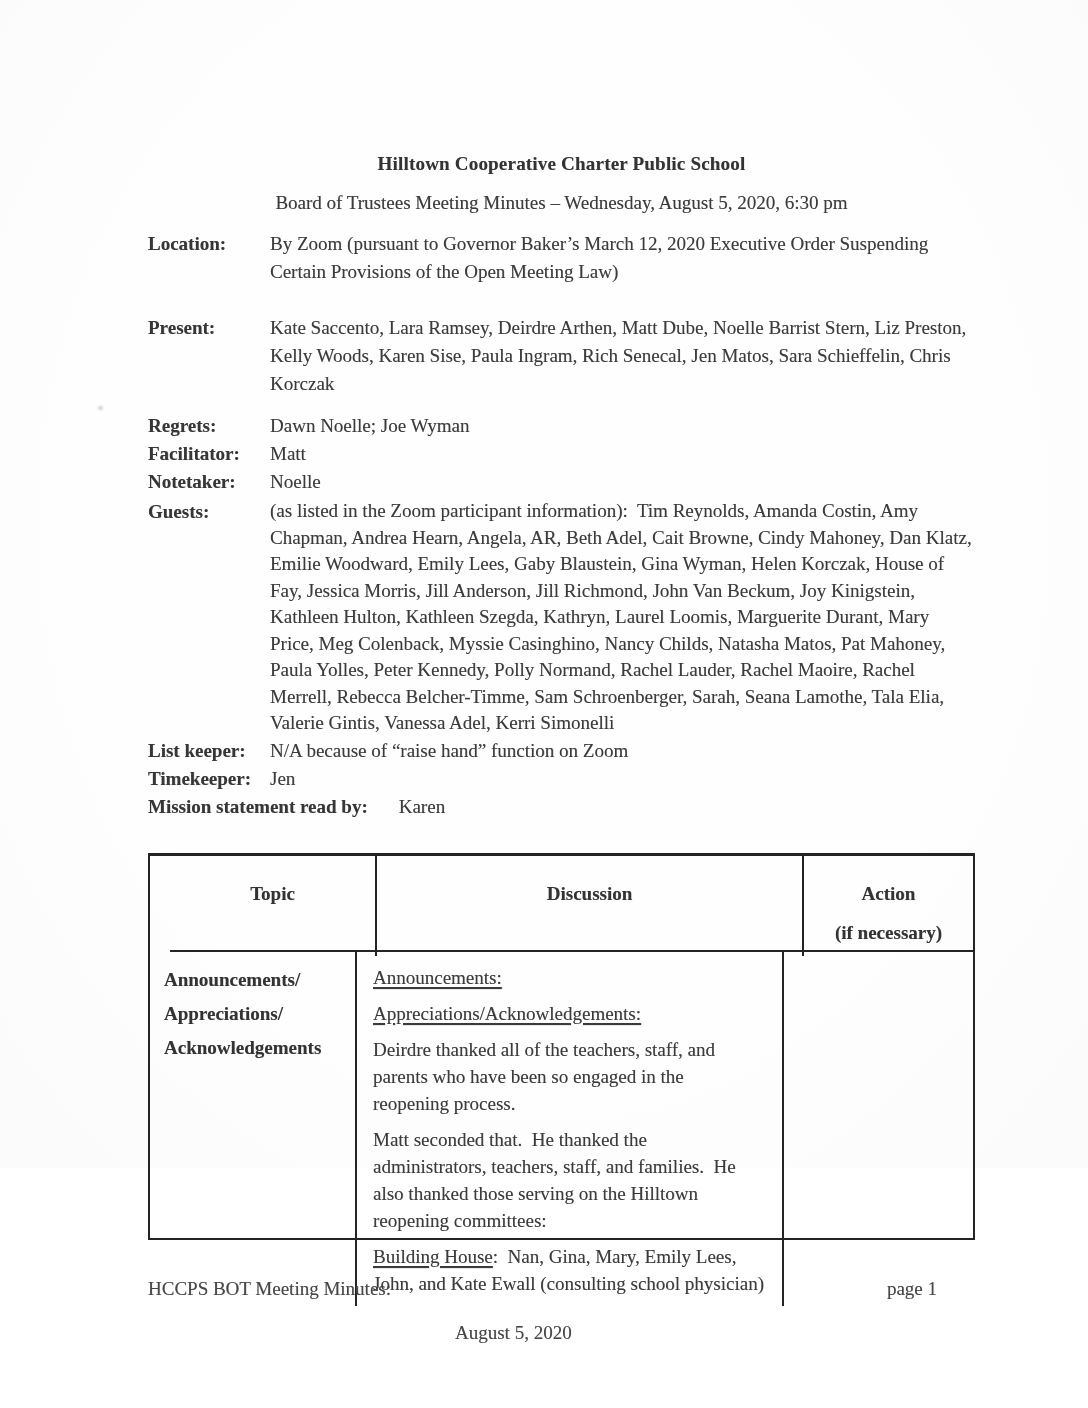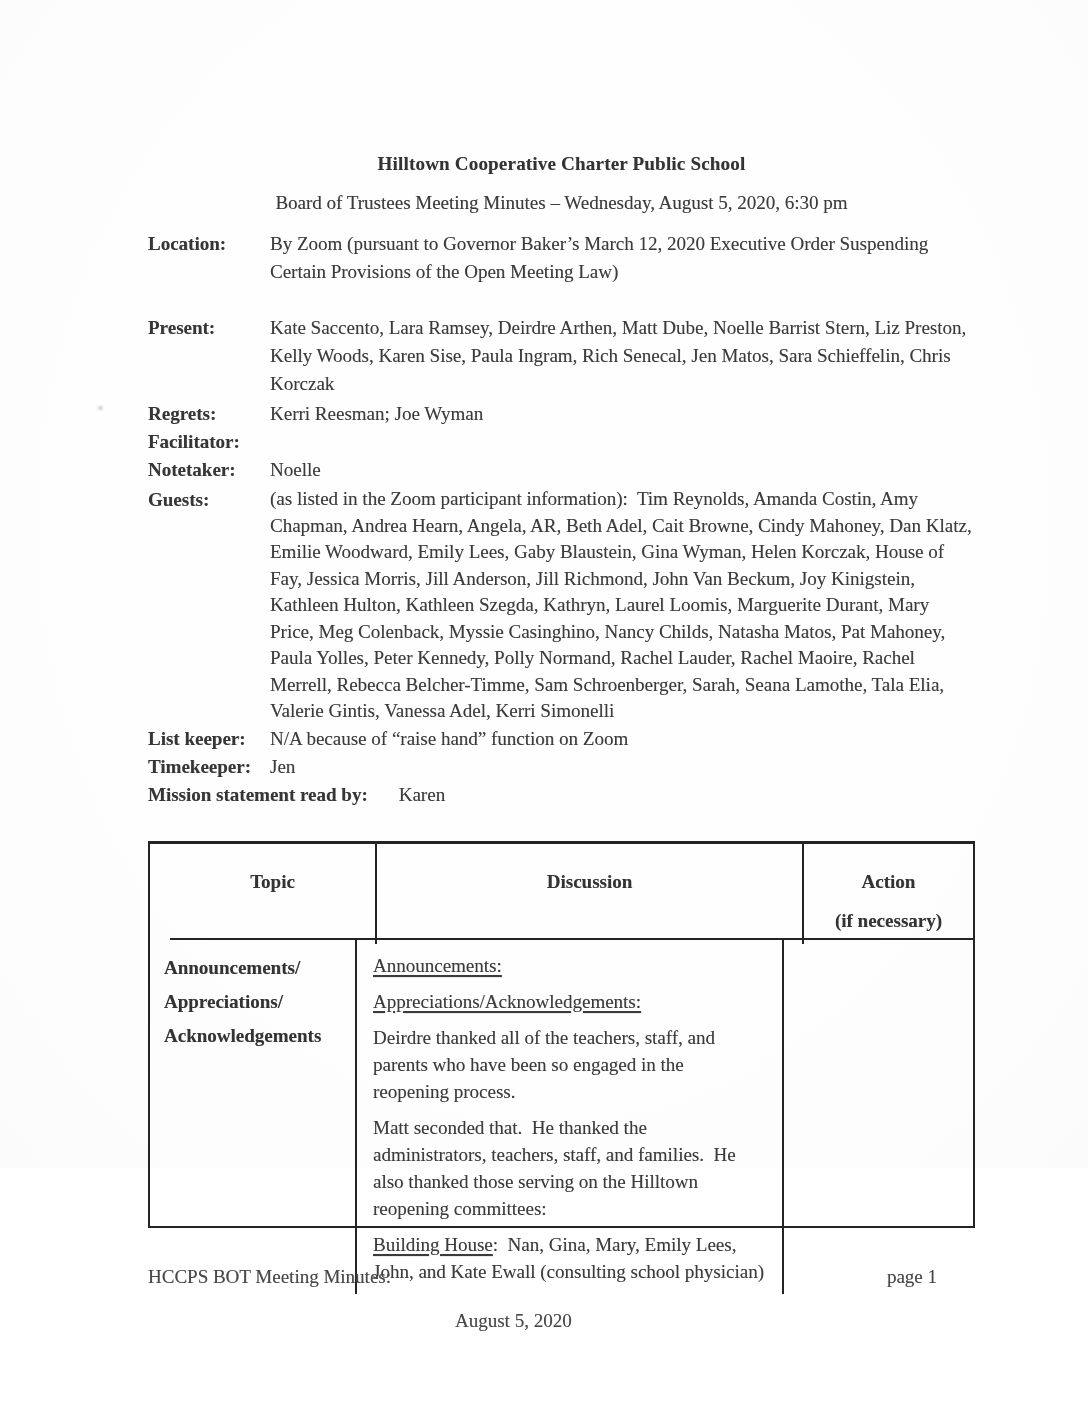--- a/index.html
+++ b/index.html
@@ -43,21 +43,21 @@
   }
   .meta-row {
     display: grid;
     grid-template-columns: 122px 1fr;
     font-size: 19px;
     line-height: 28px;
   }
   .meta-label { font-weight: bold; color: #363636; }
   .meta-value { white-space: pre-wrap; }
   .row-location { margin-bottom: 28px; }
-  .row-regrets  { margin-top: 2px; }
+  .row-regrets  { margin-top: 14px; }
   .row-notetaker { margin-bottom: 2px; }
   .row-guests .meta-value { line-height: 26.5px; }
   .mission-row {
     font-size: 19px;
     line-height: 28px;
   }
   .mission-row .meta-label { font-weight: bold; }
   .mission-row .meta-value { margin-left: 31px; }
 
   .minutes-table {
@@ -121,25 +121,26 @@
     <span class="meta-value">By Zoom (pursuant to Governor Baker’s March 12, 2020 Executive Order Suspending Certain Provisions of the Open Meeting Law)</span>
   </div>
 
   <div class="meta-row row-present">
     <span class="meta-label">Present:</span>
     <span class="meta-value">Kate Saccento, Lara Ramsey, Deirdre Arthen, Matt Dube, Noelle Barrist Stern, Liz Preston, Kelly Woods, Karen Sise, Paula Ingram, Rich Senecal, Jen Matos, Sara Schieffelin, Chris Korczak</span>
   </div>
 
   <div class="meta-row row-regrets">
     <span class="meta-label">Regrets:</span>
-    <span class="meta-value">Kerri Reesman; Joe Wyman</span>
+    <span class="meta-value">Dawn Noelle; Joe Wyman</span>
   </div>
 
   <div class="meta-row row-facilitator">
     <span class="meta-label">Facilitator:</span>
+    <span class="meta-value">Matt</span>
   </div>
 
   <div class="meta-row row-notetaker">
     <span class="meta-label">Notetaker:</span>
     <span class="meta-value">Noelle</span>
   </div>
 
   <div class="meta-row row-guests">
     <span class="meta-label">Guests:</span>
     <span class="meta-value">(as listed in the Zoom participant information):  Tim Reynolds, Amanda Costin, Amy Chapman, Andrea Hearn, Angela, AR, Beth Adel, Cait Browne, Cindy Mahoney, Dan Klatz, Emilie Woodward, Emily Lees, Gaby Blaustein, Gina Wyman, Helen Korczak, House of Fay, Jessica Morris, Jill Anderson, Jill Richmond, John Van Beckum, Joy Kinigstein, Kathleen Hulton, Kathleen Szegda, Kathryn, Laurel Loomis, Marguerite Durant, Mary Price, Meg Colenback, Myssie Casinghino, Nancy Childs, Natasha Matos, Pat Mahoney, Paula Yolles, Peter Kennedy, Polly Normand, Rachel Lauder, Rachel Maoire, Rachel Merrell, Rebecca Belcher-Timme, Sam Schroenberger, Sarah, Seana Lamothe, Tala Elia, Valerie Gintis, Vanessa Adel, Kerri Simonelli</span>

